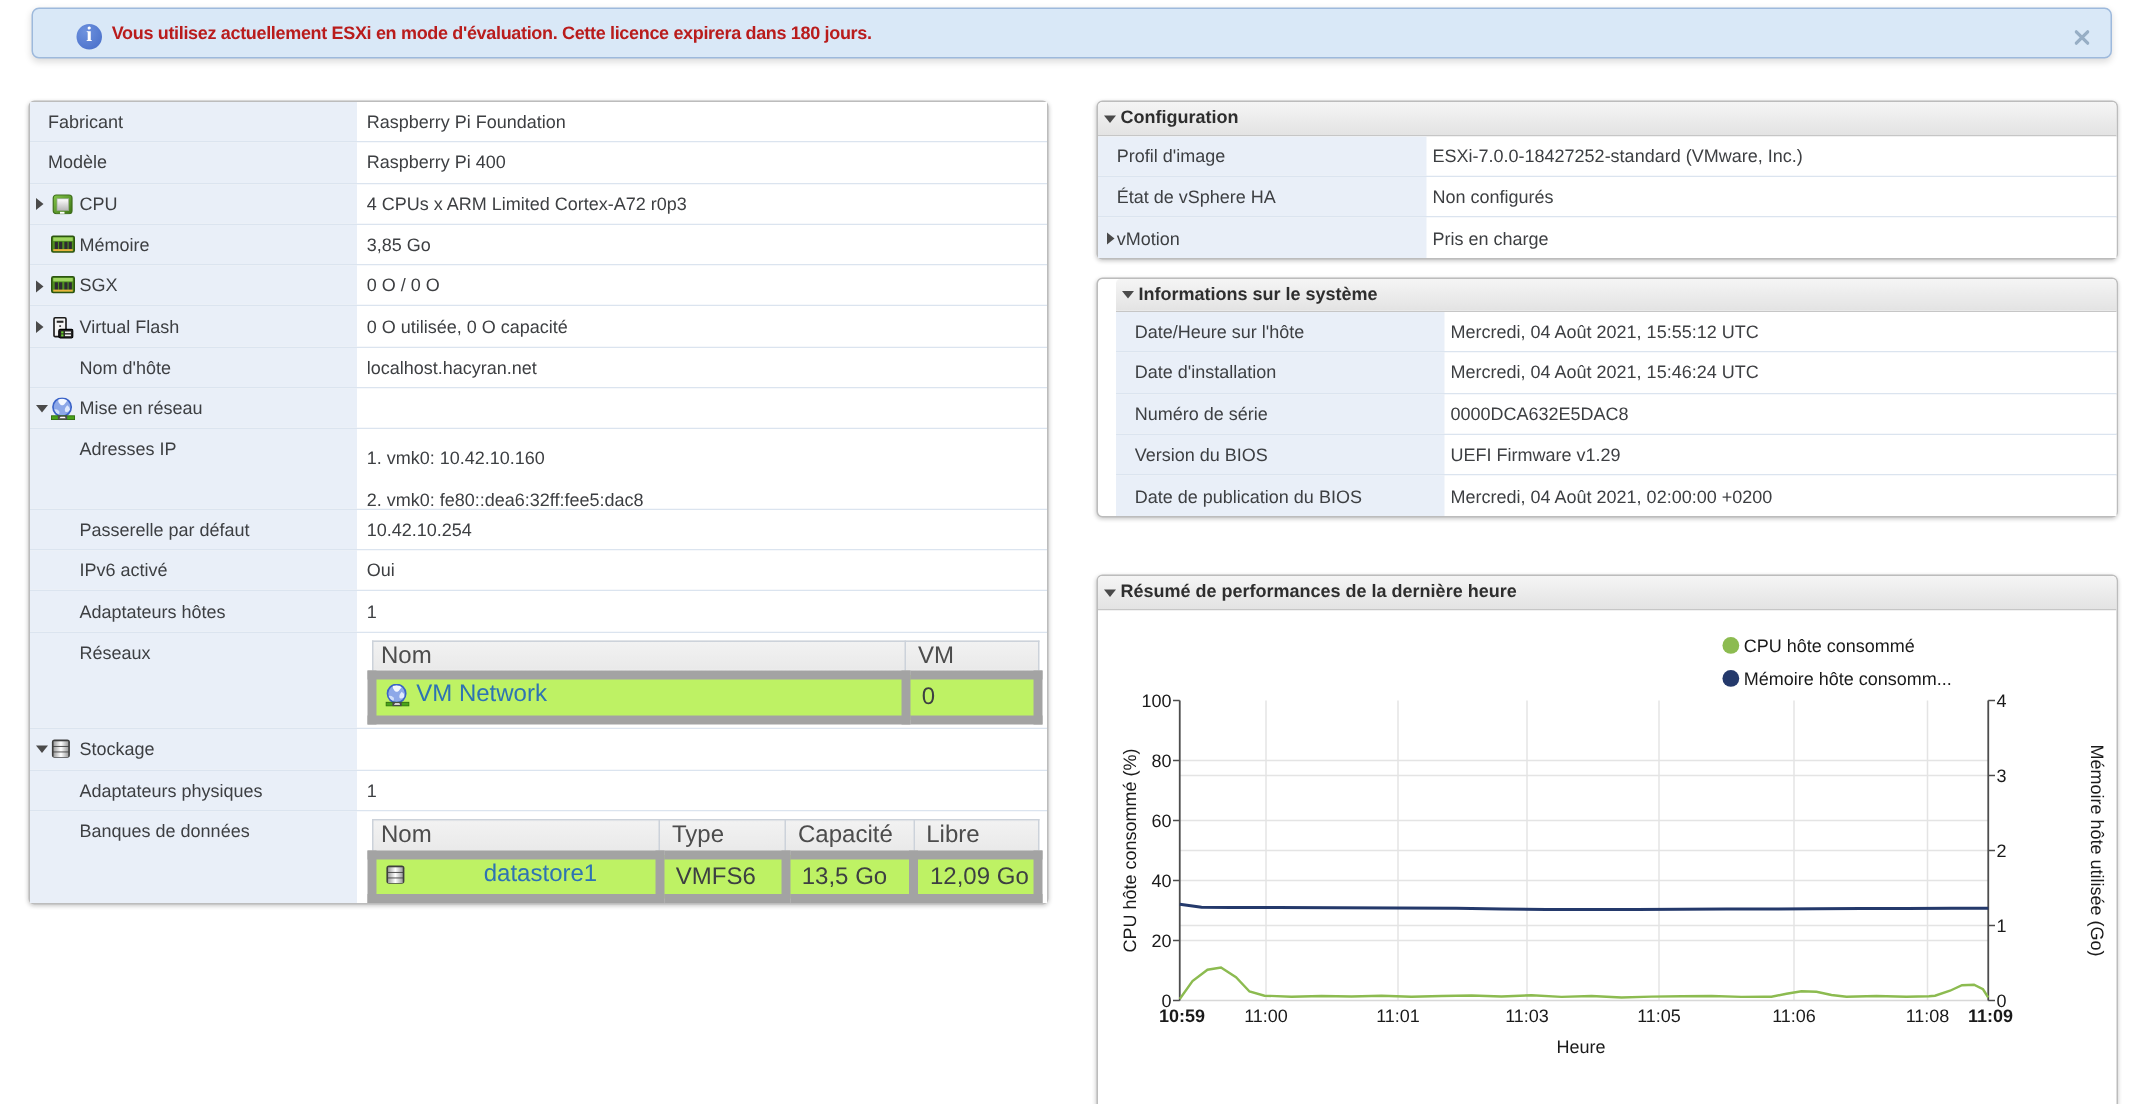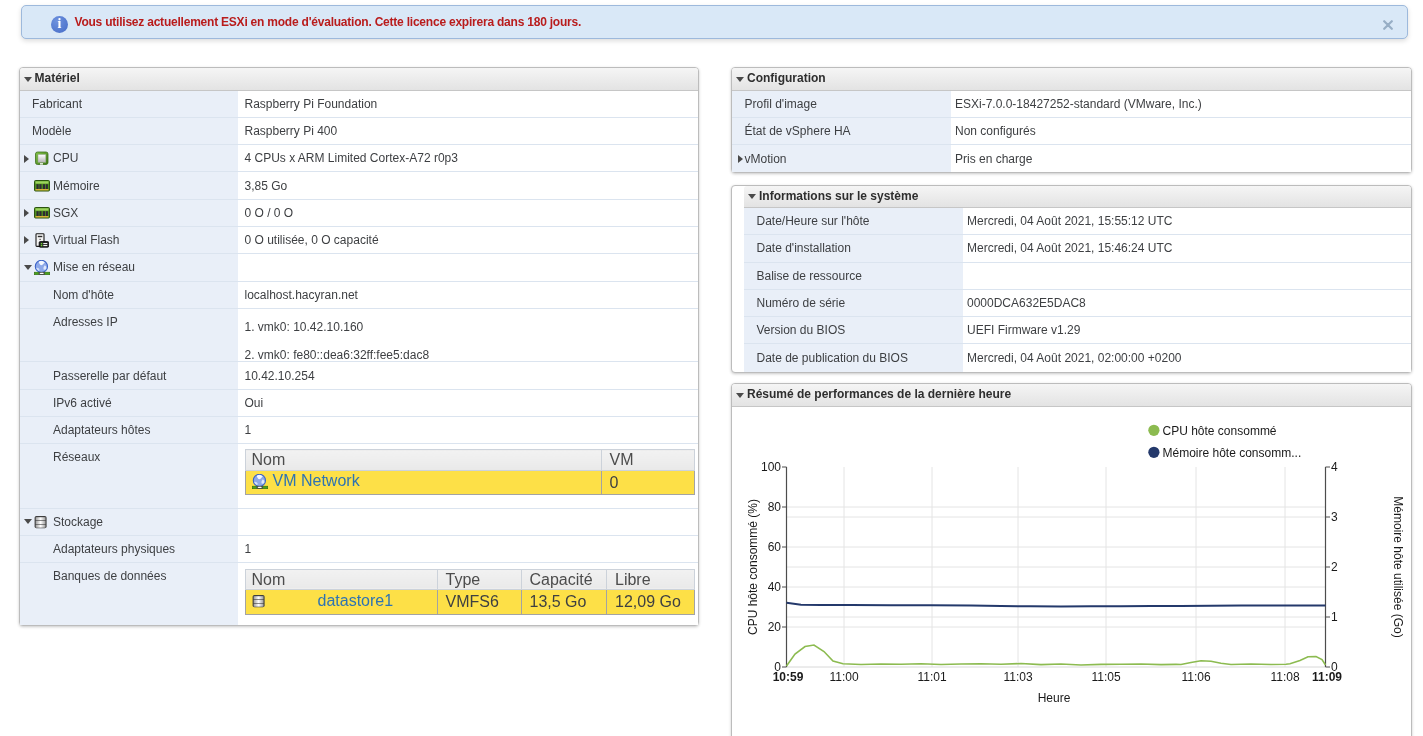--- a/index.html
+++ b/index.html
@@ -27,36 +27,35 @@
 .l .tri-r{position:absolute;left:4px;top:9.5px;}
 .l .tri-d{position:absolute;left:4px;top:10.5px;}
 .l svg.ic{position:absolute;left:14.5px;top:50%;margin-top:-7px;}
 .v{flex:1;display:flex;align-items:center;padding-left:6.5px;background:#fff;}
 .cfg .v{padding-left:4px;}
 .cfg .l{width:219px;flex:0 0 219px;}
 a.lnk{color:#2e73b3;text-decoration:none;}
 table.inner{border-collapse:collapse;font-size:16px;color:#3d3f42;}
 table.inner th{background:linear-gradient(#f2f2f2,#e9e9e9);font-weight:normal;text-align:left;color:#4c4c4c;
  border:1px solid #ccd2da;height:19.5px;padding:0 0 0 8px;}
-table.inner td{border:1px solid #a3a3a3;height:23.5px;padding:0 0 0 8px;background:#fde047;margin-top:12px;}
+table.inner td{border:6px solid #a3a3a3;height:23.5px;padding:0 0 0 8px;background:#bef264;margin-top:12px;}
 table.inner th:first-child,table.inner td:first-child{padding-left:5.5px;}
 </style>
 </head>
 <body>
 
 <div class="banner">
   <div class="ico">i</div>
   <div class="msg">Vous utilisez actuellement ESXi en mode d'évaluation. Cette licence expirera dans 180 jours.</div>
   <div class="x"><svg width="10" height="10" viewBox="0 0 10 10">
         <path d="M1.2 1.2 L8.8 8.8 M8.8 1.2 L1.2 8.8" stroke="#97aec5" stroke-width="2.2" stroke-linecap="round"></path>
       </svg></div>
 </div>
 
 <div class="panel" style="left:18.5px;top:67px;width:680px;">
-  <div class="phead"><i class="tri-d"></i><span>Matériel</span></div>
   <div class="r">
       <div class="l">Fabricant</div>
       <div class="v">Raspberry Pi Foundation</div>
     </div>
   <div class="r">
       <div class="l">Modèle</div>
       <div class="v">Raspberry Pi 400</div>
     </div>
   <div class="r">
       <div class="l ind"><i class="tri-r"></i><svg class="ic" width="15" height="14">
@@ -112,35 +111,35 @@
           <rect x="5.5" y="5.8" width="1.2" height="1.2" fill="#444"></rect>
           <rect x="5.2" y="8.6" width="9.5" height="5.6" rx="1" fill="#242424" stroke="#000" stroke-width="0.8"></rect>
           <rect x="6.8" y="9.9" width="1.5" height="1.4" fill="#6ed331"></rect>
           <rect x="6.8" y="11.9" width="1.5" height="1.4" fill="#6ed331"></rect>
           <rect x="9.3" y="10" width="4" height="1.1" fill="#f2f2f2"></rect>
           <rect x="9.3" y="12" width="4" height="1.1" fill="#f2f2f2"></rect>
         </svg>Virtual Flash</div>
       <div class="v">0 O utilisée, 0 O capacité</div>
     </div>
   <div class="r">
+      <div class="l ind">Nom d'hôte</div>
+      <div class="v">localhost.hacyran.net</div>
+    </div>
+  <div class="r">
       <div class="l ind"><i class="tri-d"></i><svg class="ic" width="16" height="15">
           <circle cx="7.4" cy="6.4" r="6.1" fill="#8da8e8"></circle>
           <path d="M4.8 1.1 Q8.5 0.2 11 1.9 L8.8 4.6 Q7 5.8 6 4.5 Q4.5 3 4.8 1.1 Z" fill="#f4f8ff"></path>
           <path d="M10.8 5.2 Q12.8 6.5 12.9 8.4 Q11 10.5 9.4 9.3 Q8.6 7.5 10.8 5.2 Z" fill="#e8efff" opacity="0.9"></path>
           <path d="M1.6 8 Q3.8 7.4 5.2 8.8 Q6.4 10.3 4.6 11.6 Q2.4 10.6 1.6 8 Z" fill="#dce7fb" opacity="0.85"></path>
           <circle cx="7.4" cy="6.4" r="6.1" fill="none" stroke="#3b63c8" stroke-width="1.1"></circle>
           <rect x="0.3" y="12.2" width="15.4" height="2.5" fill="#49a31b" stroke="#2e6b0e" stroke-width="0.6"></rect>
           <rect x="4.6" y="12.1" width="6.2" height="2.7" fill="#4a4a4a"></rect>
           <path d="M5.6 13.9 L9.8 13.9 L9.2 12.8 L6.4 12.8 Z" fill="#fff"></path>
         </svg>Mise en réseau</div>
       <div class="v"></div>
-    </div>
-  <div class="r">
-      <div class="l ind">Nom d'hôte</div>
-      <div class="v">localhost.hacyran.net</div>
     </div>
   <div class="r" style="height:53.5px;">
       <div class="l ind" style="align-items:flex-start;padding-top:6px;">Adresses IP</div>
     <div class="v" style="display:block;padding-top:4.5px;line-height:28px;">1. vmk0: 10.42.10.160<br>2. vmk0: fe80::dea6:32ff:fee5:dac8</div>
     </div>
   <div class="r">
       <div class="l ind">Passerelle par défaut</div>
       <div class="v">10.42.10.254</div>
     </div>
   <div class="r">
@@ -242,24 +241,20 @@
 
 <div class="panel cfg" style="left:731px;top:184.5px;width:681px;padding-left:12px;">
   <div class="phead"><i class="tri-d"></i><span>Informations sur le système</span></div>
   <div class="r">
       <div class="l">Date/Heure sur l'hôte</div>
       <div class="v">Mercredi, 04 Août 2021, 15:55:12 UTC</div>
     </div>
   <div class="r">
       <div class="l">Date d'installation</div>
       <div class="v">Mercredi, 04 Août 2021, 15:46:24 UTC</div>
-    </div>
-  <div class="r">
-      <div class="l">Balise de ressource</div>
-      <div class="v"></div>
     </div>
   <div class="r">
       <div class="l">Numéro de série</div>
       <div class="v">0000DCA632E5DAC8</div>
     </div>
   <div class="r">
       <div class="l">Version du BIOS</div>
       <div class="v">UEFI Firmware v1.29</div>
     </div>
   <div class="r" style="border-bottom:none;">

